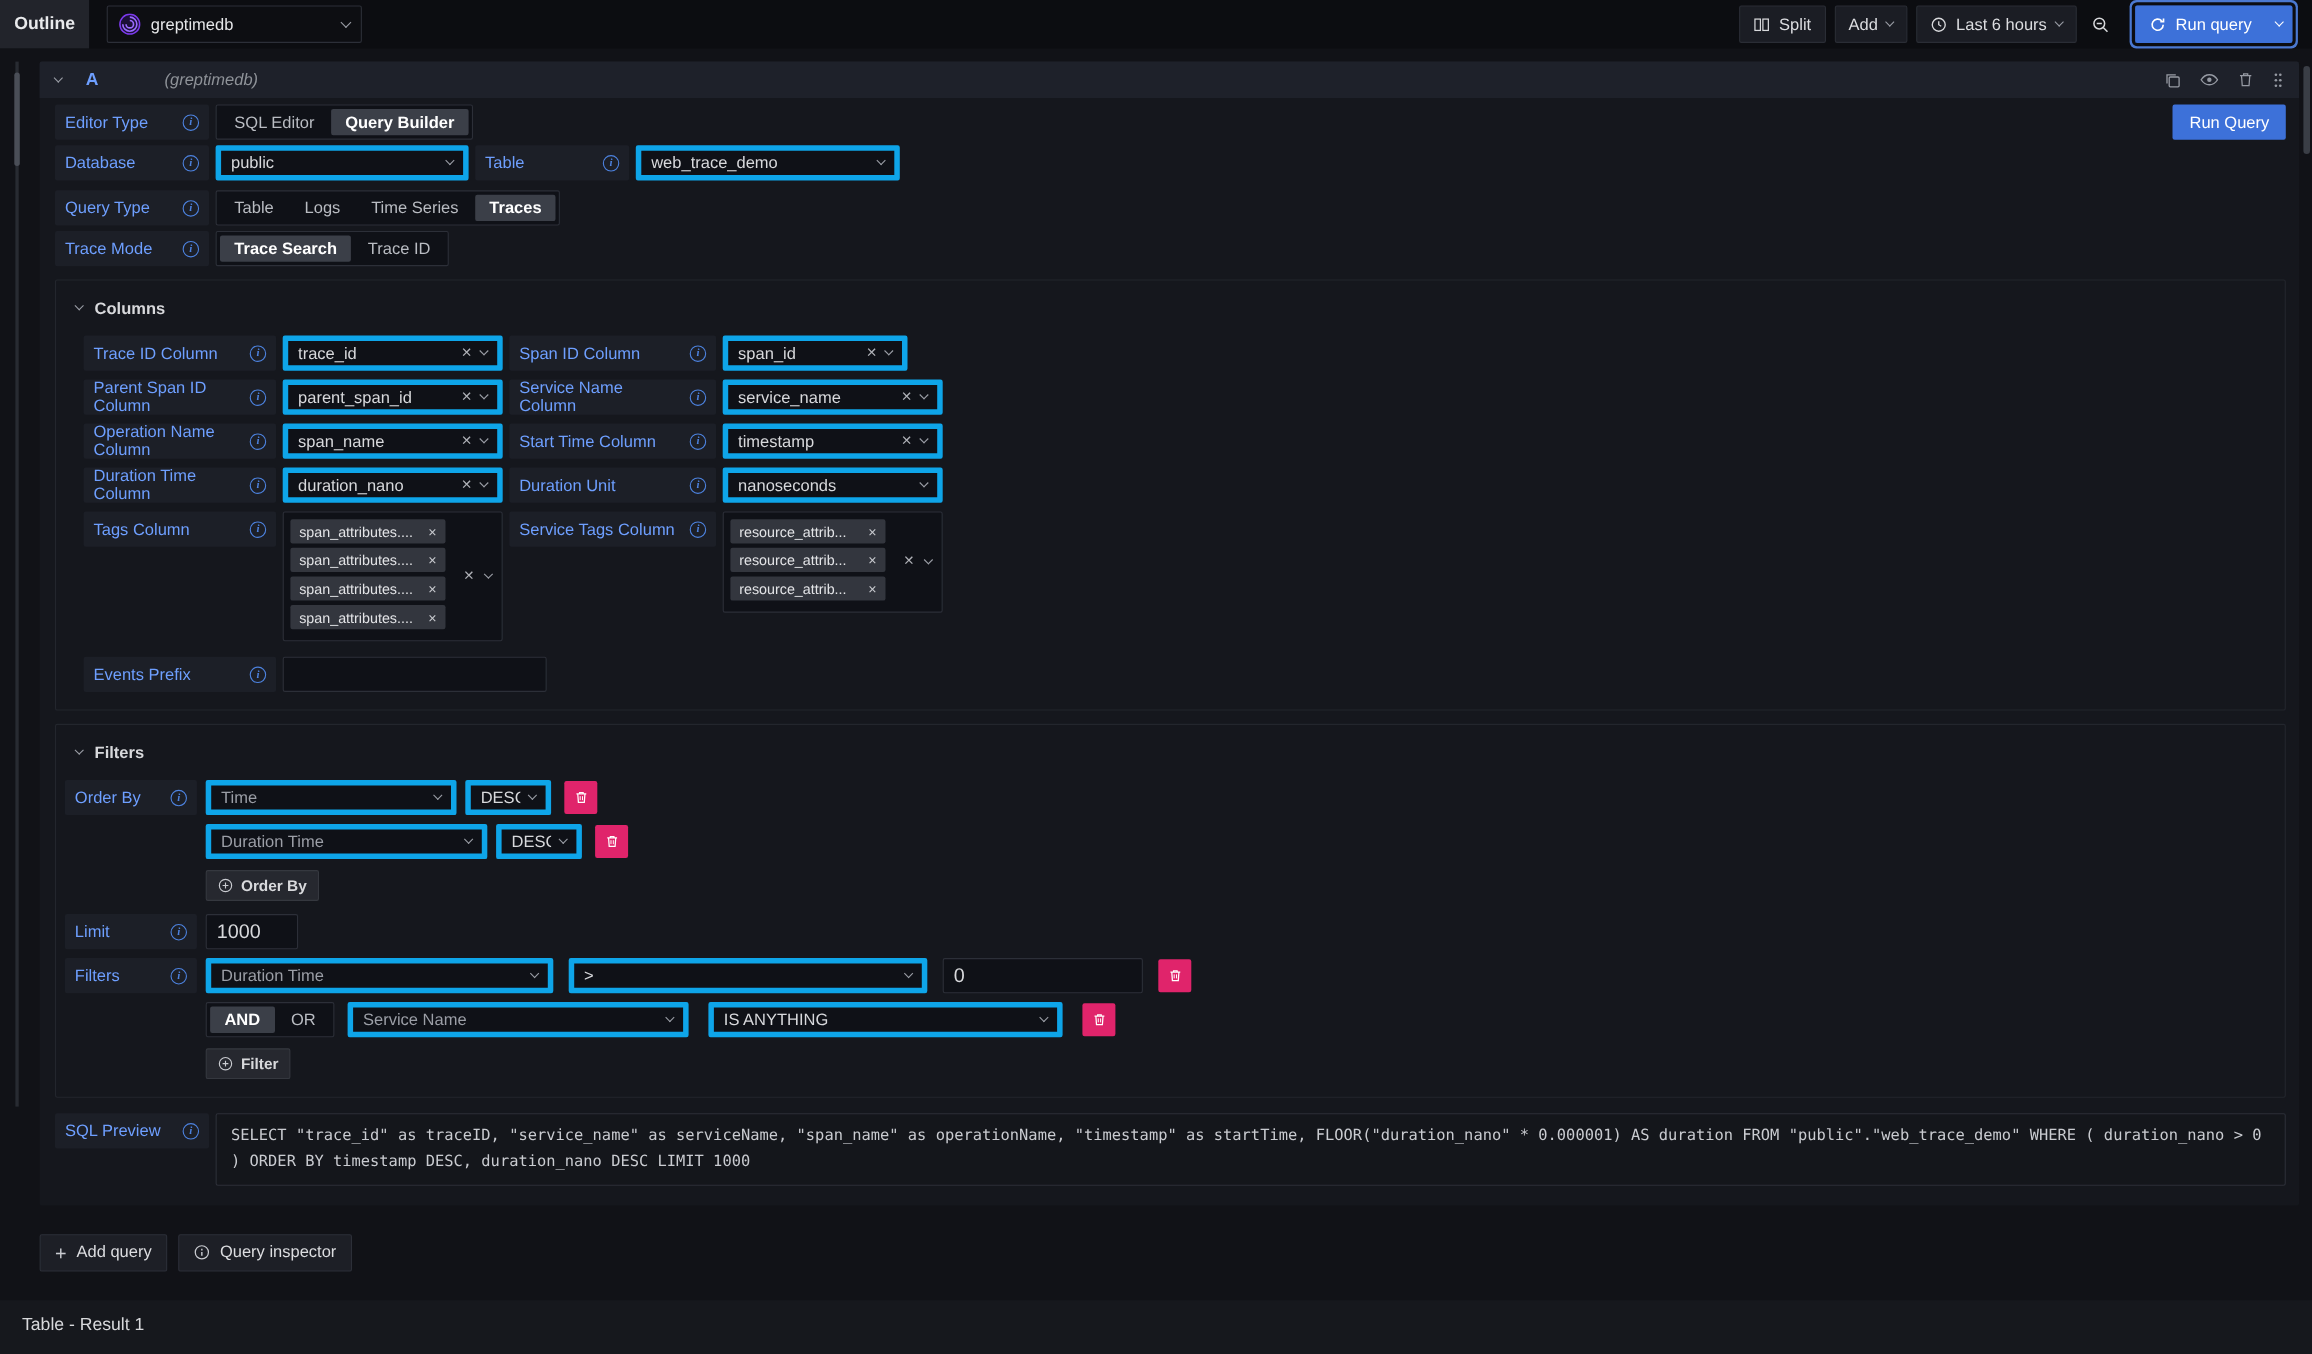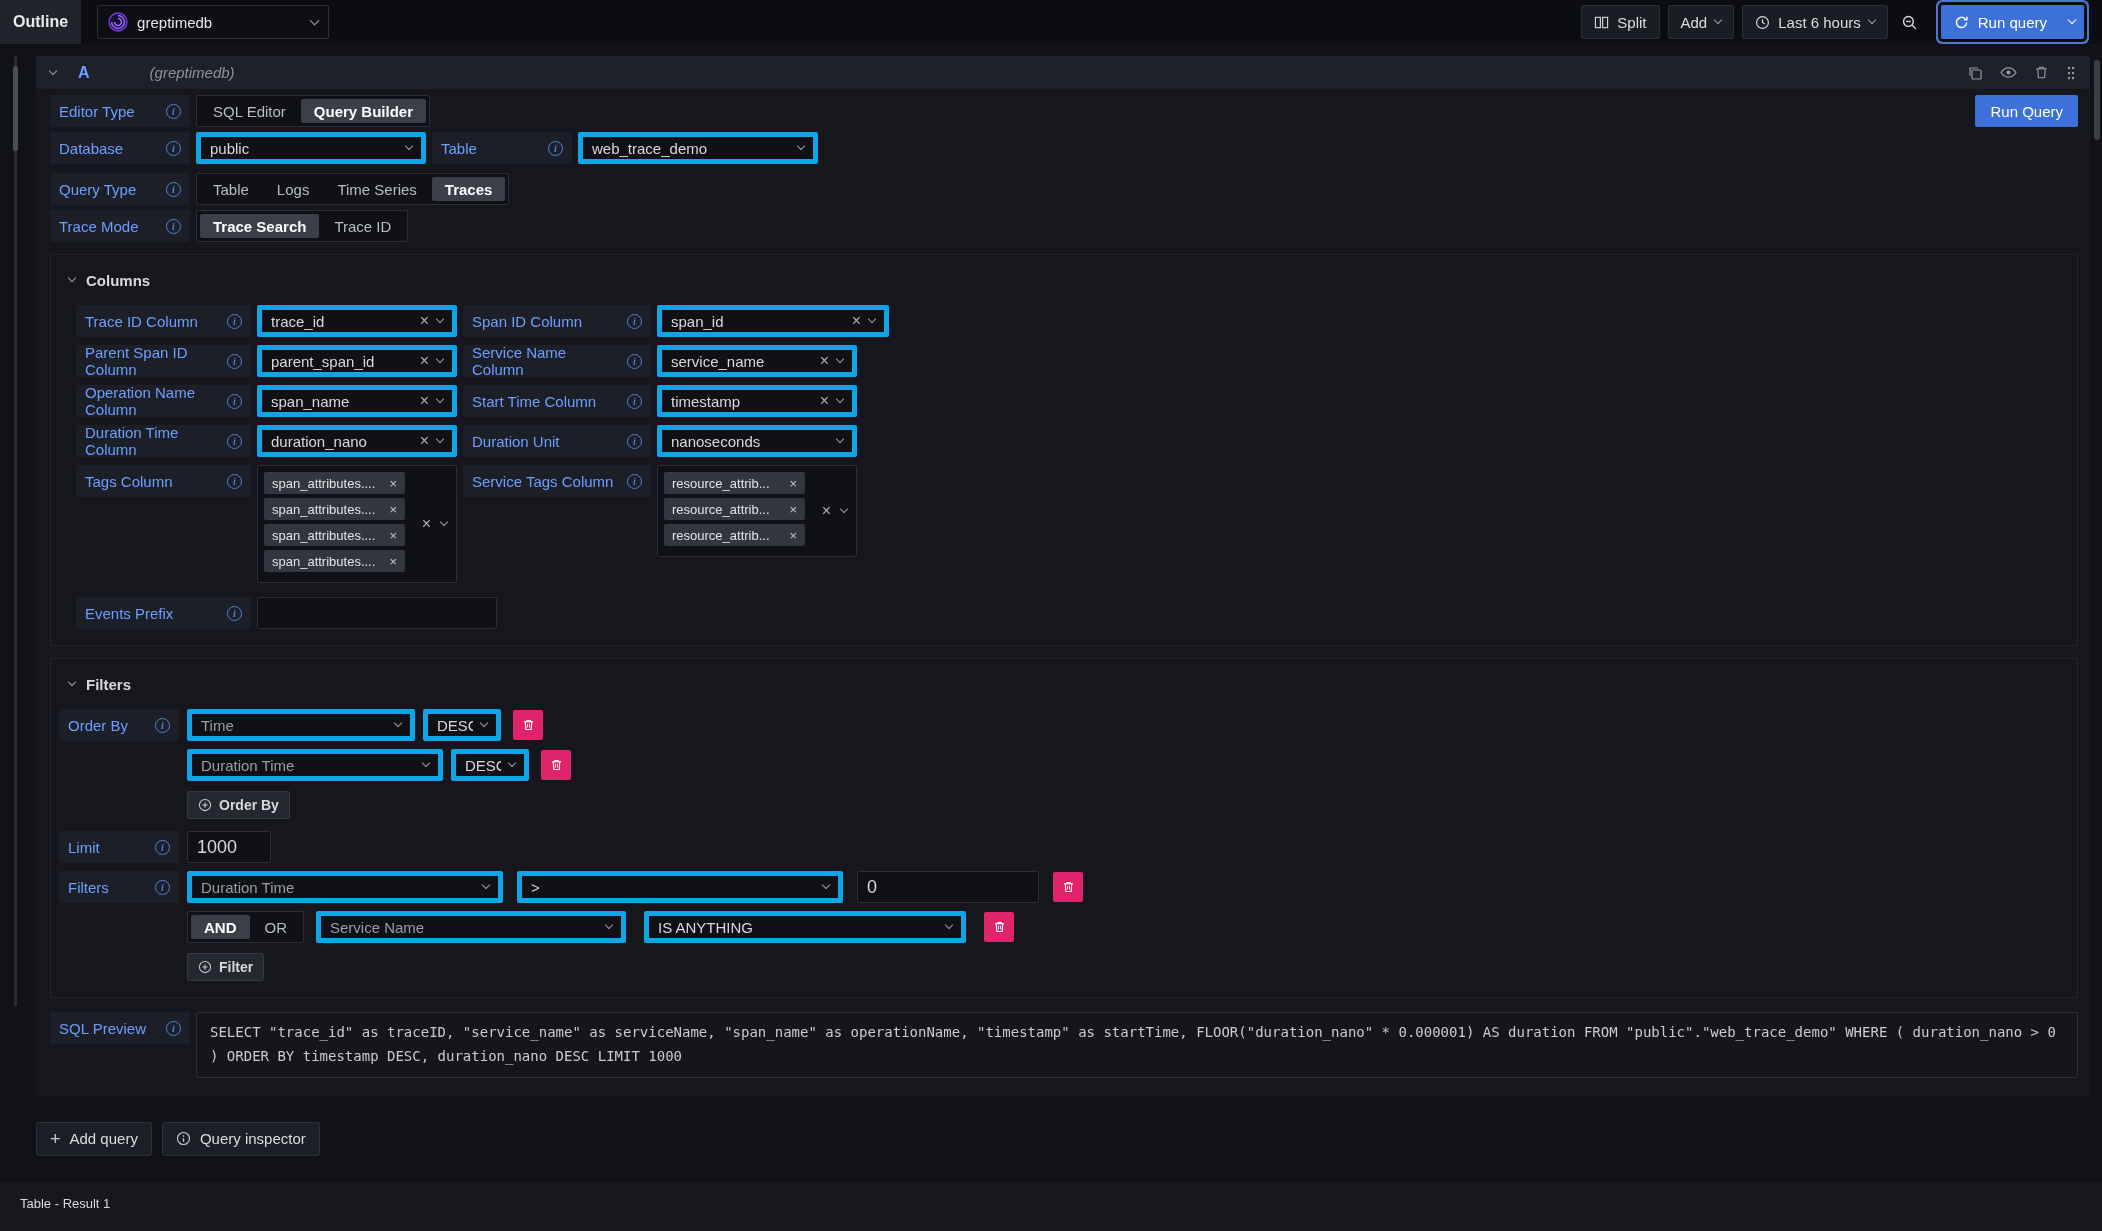--- a/index.html
+++ b/index.html
@@ -63,21 +63,21 @@
   .obrow { display:flex; gap:8px; margin-bottom:8px; align-items:center; }
   .ind { margin-left:128px; }
   .sqlrow { margin-top:14px; display:flex; gap:6px; align-items:flex-start; }
   .sqlbox { flex:1; border:1px solid #2c2f38; border-radius:2px; padding:8px 13px; font-family:"DejaVu Sans Mono", monospace; font-size:14px; line-height:1.7; color:#c9cbd0; word-break:break-all; background:#14161b; }
   
   .footer-btns { display:flex; gap:10px; margin:26px 0 0 36px; }
   .fbtn { height:34px; background:#1d1f26; border:1px solid #2c2f38; border-radius:2px; display:flex; align-items:center; gap:9px; padding:0 13px; font-size:15px; color:#dcdde0; }
   .plus-glyph { font-size:18px; color:#c9cbd0; line-height:1; }
   
   .results { margin-top:26px; background:#16181d; padding-top:14px; height:260px; }
-  .res-title { margin-left:20px; font-size:13px; font-weight:500; color:#d8d9dc; }
+  .res-title { margin-left:20px; font-size:16px; font-weight:500; color:#d8d9dc; }
   svg { display:block; }
 </style>
 </head>
 <body>
 
 <div class="topbar">
   <div class="outline-btn">
     <span>Outline</span>
   </div>
   <div class="ds-picker">
@@ -257,21 +257,21 @@
           </div>
           <div class="sel" style="width:200px">
             <span class="val">trace_id</span>
             <span class="xmark">×</span>
             <span class="chev sm"></span>
           </div>
           <div class="lbl w188">
             <span>Span ID Column</span>
               <span class="info">i</span>
           </div>
-          <div class="sel" style="width:232px">
+          <div class="sel" style="width:168px">
             <span class="val">span_id</span>
             <span class="xmark">×</span>
             <span class="chev sm"></span>
           </div>
         </div>
 
         <div class="frow" style="margin-bottom:8px">
           <div class="lbl w175">
             <span>Parent Span ID Column</span>
               <span class="info">i</span>

